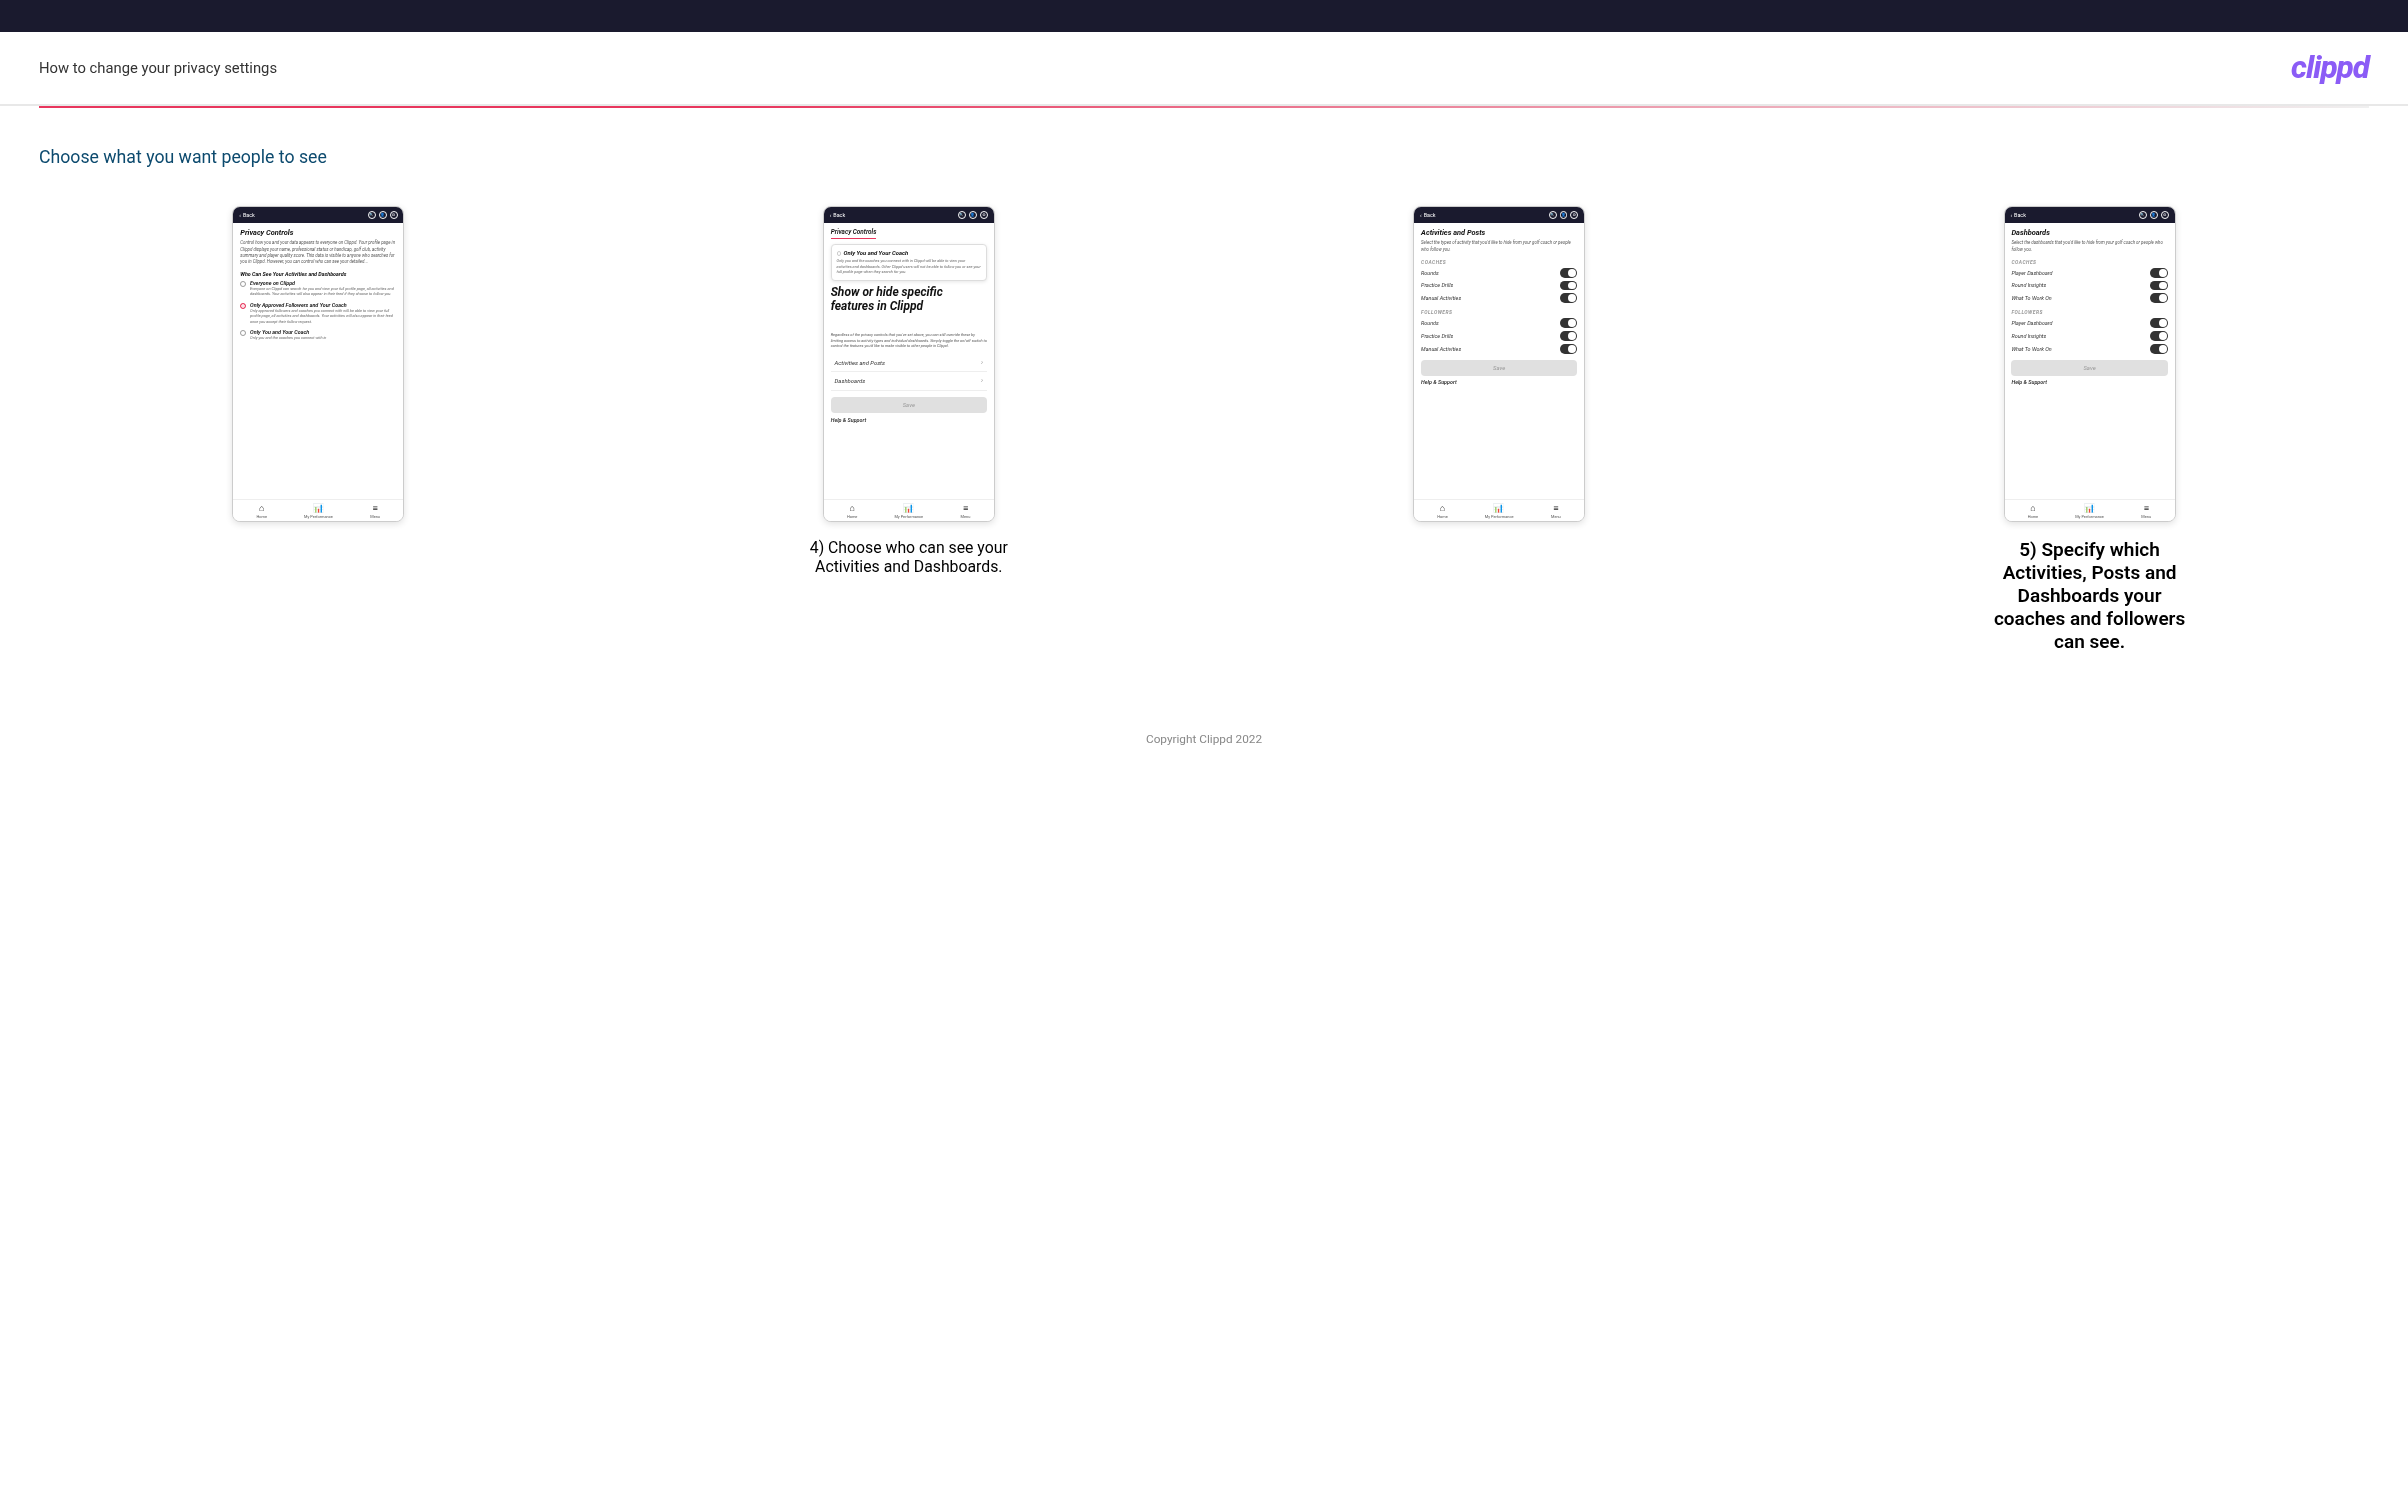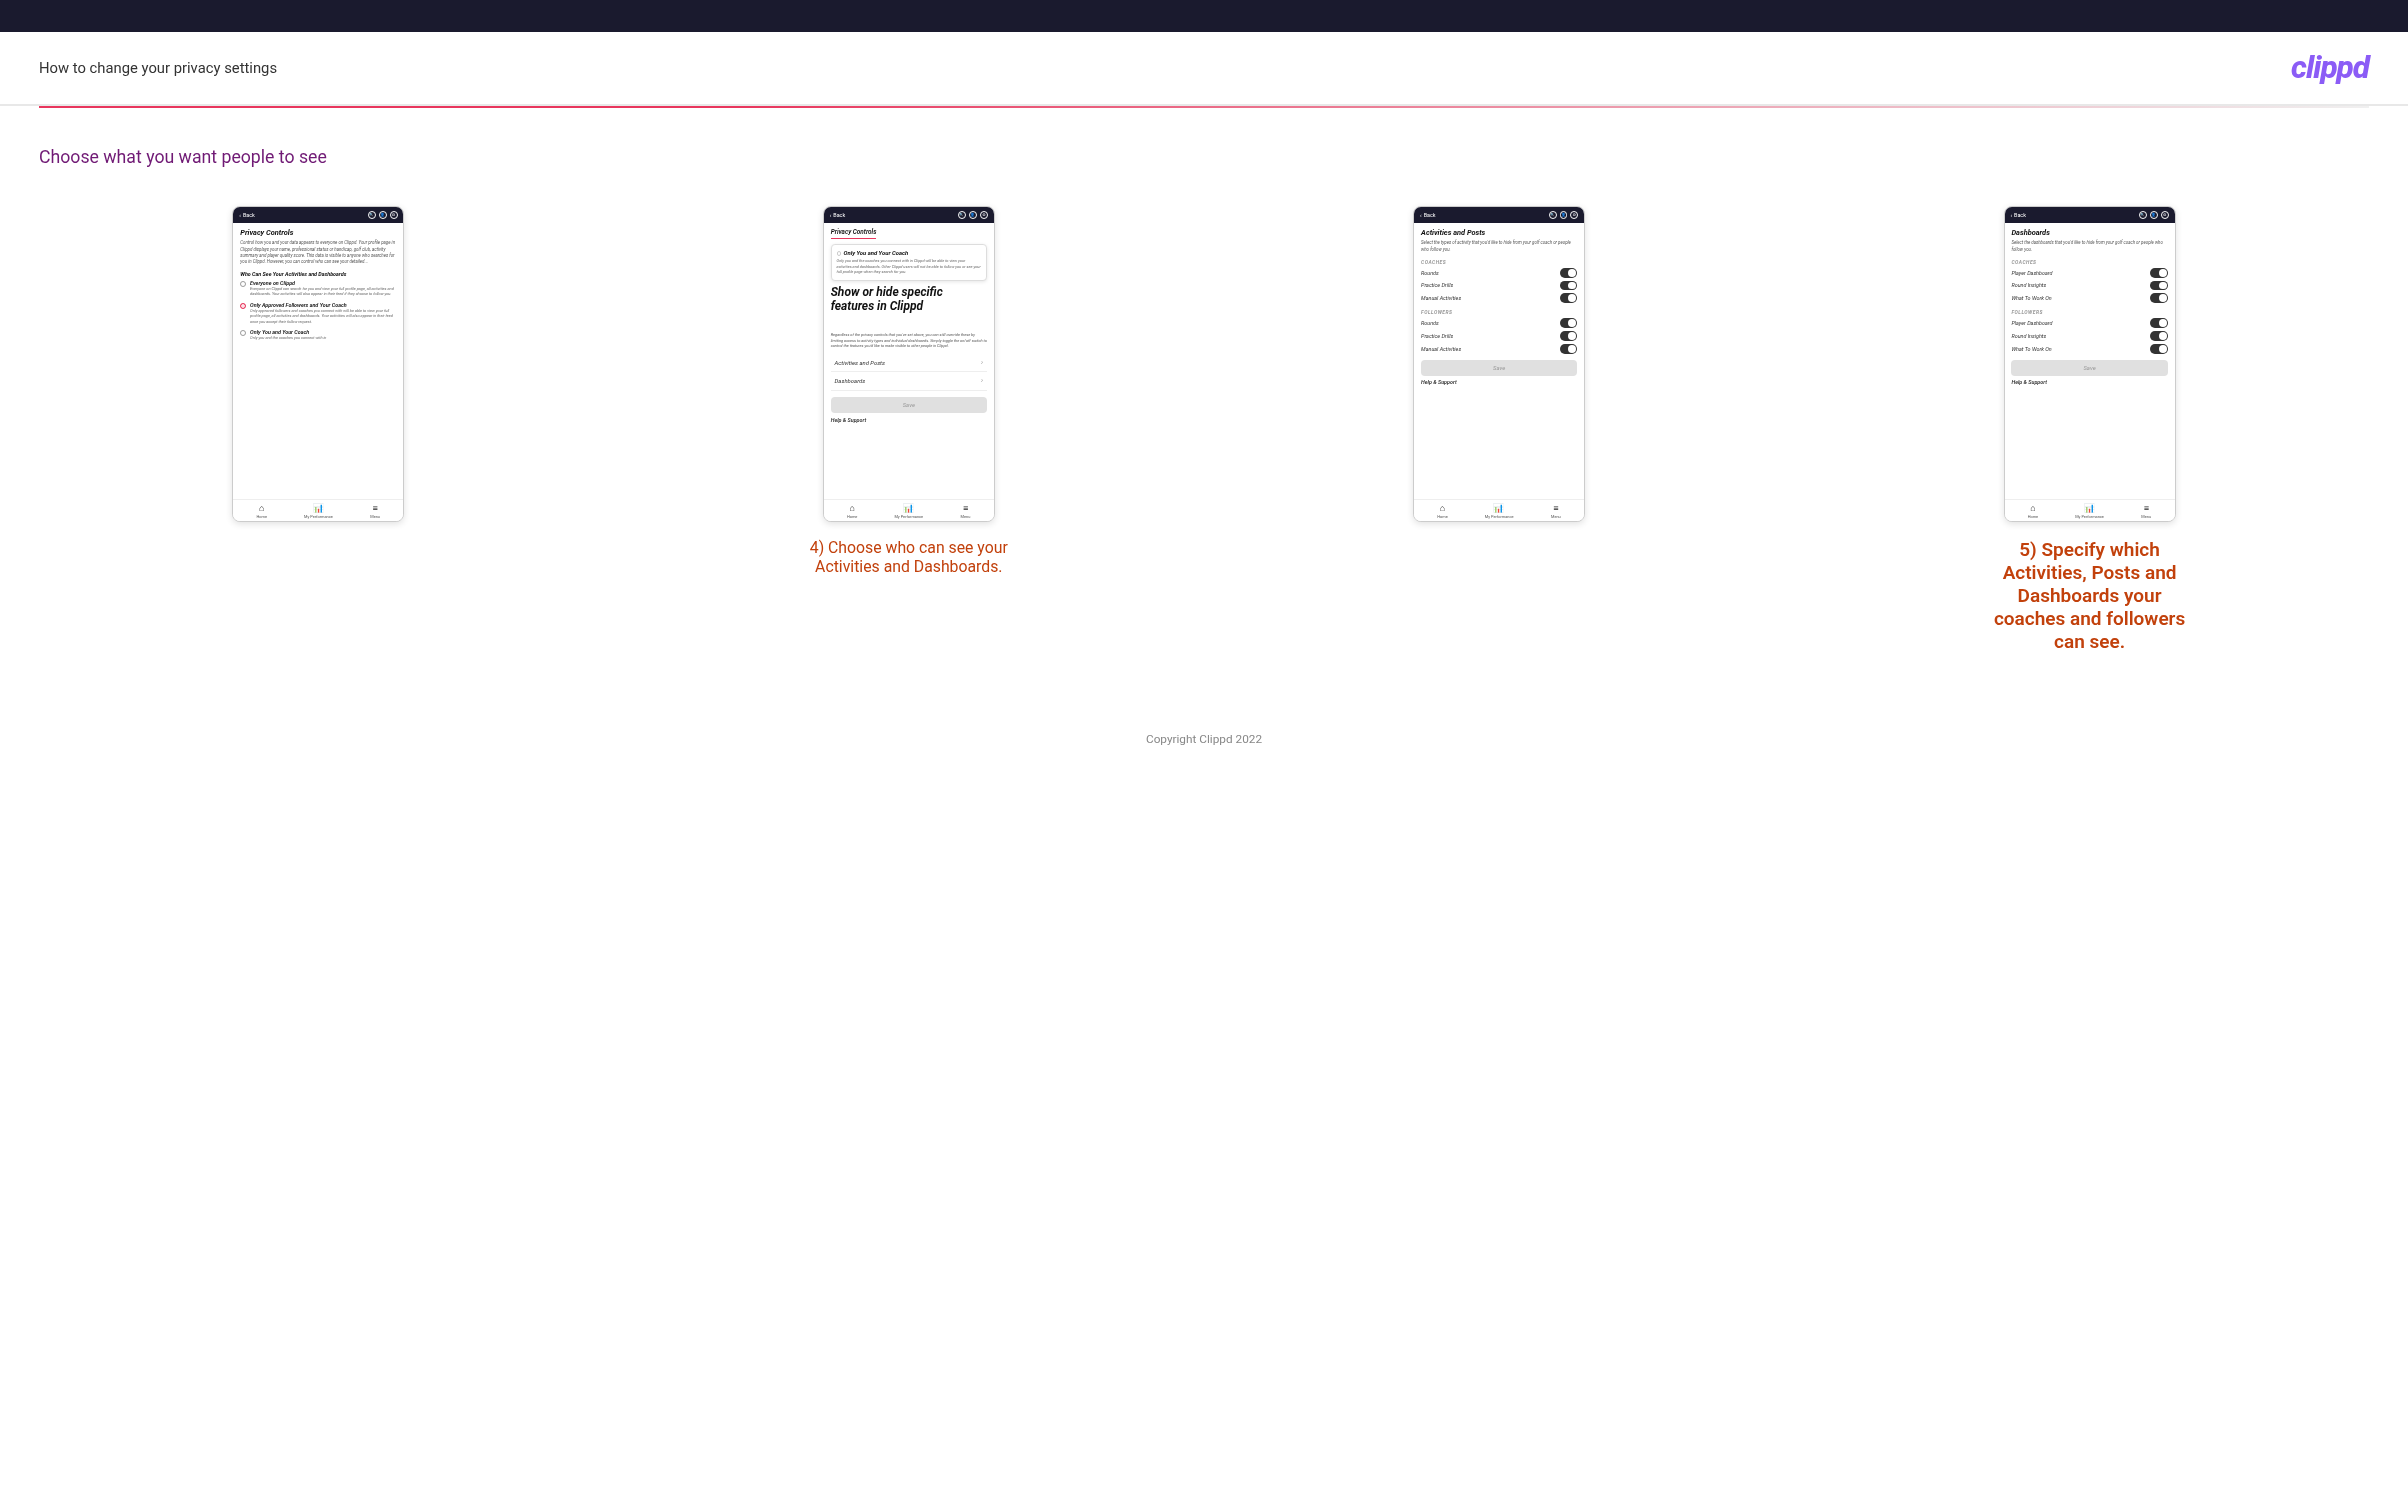--- a/index.html
+++ b/index.html
@@ -50,21 +50,21 @@
     }
 
     .page-heading {
       font-size: 25.6px;
       font-weight: 800;
       color: #111;
       margin-bottom: 5.9px;
     }
     .page-subheading {
       font-size: 17.7px;
-      color: #701a75;
+      color: #0c4a6e;
       margin-bottom: 39px;
     }
 
     
     .screenshots-row {
       display: flex;
       gap: 31.5px;
       align-items: flex-start;
       justify-content: space-between;
     }
@@ -283,21 +283,21 @@
       font-size: 5.4px;
       color: #333;
       font-weight: 600;
       margin-top: 3.9px;
     }
 
     
     .caption {
       margin-top: 15.8px;
       font-size: 15.8px;
-      color: #c2410c;
+      color: #000000;
       text-align: center;
       max-width: 217px;
     }
 
     
     .popup-box {
       background: #fff;
       border: 1px solid #ddd;
       border-radius: 3.9px;
       padding: 4.9px;

